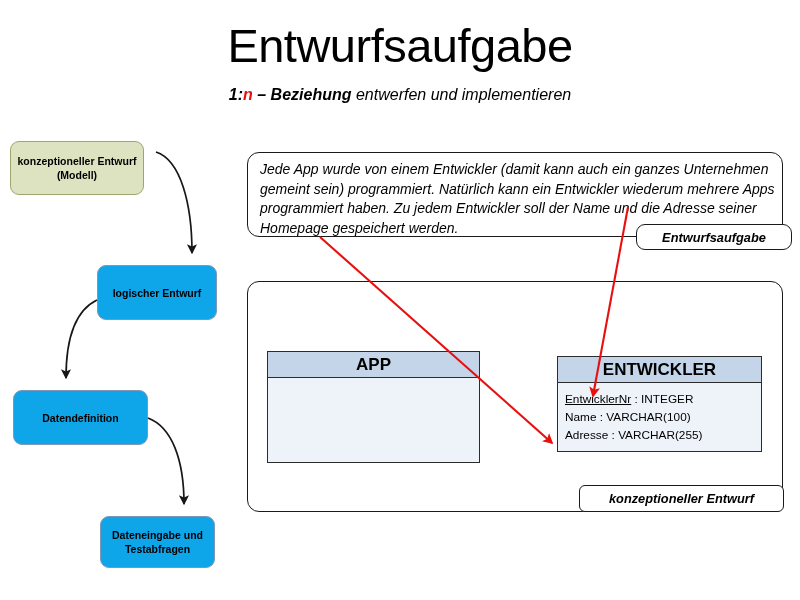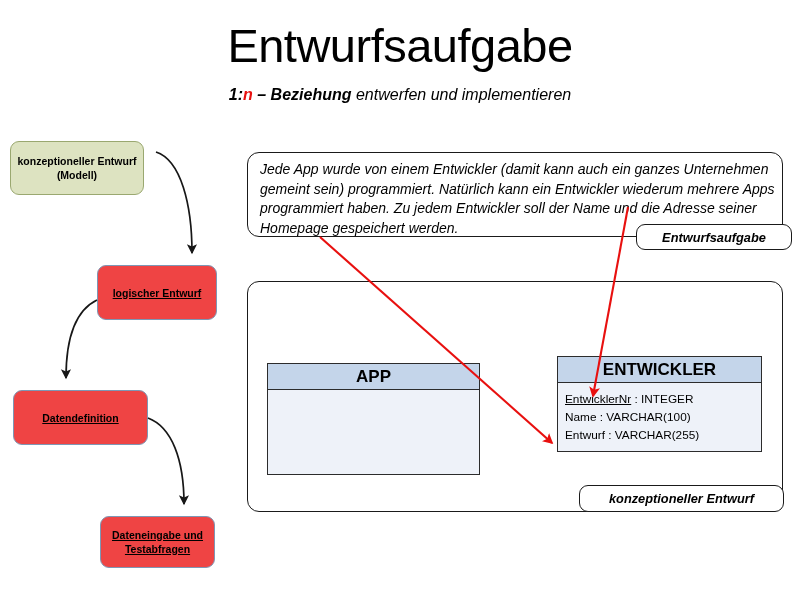--- a/index.html
+++ b/index.html
@@ -55,21 +55,21 @@
     align-items: center;
     justify-content: center;
     text-align: center;
     font-size: 10.5px;
     font-weight: bold;
     line-height: 14px;
     color: #000000;
     padding: 2px 6px;
   }
   .flowbox.green { background: #dde3c1; border-color: #9aa870; }
-  .flowbox.blue  { background: #ef4444; border-color: #7e97b5; text-decoration: underline; }
+  .flowbox.blue  { background: #0ea5e9; border-color: #7e97b5; }
 
   #box-konzept       { left: 10px;  top: 141px; width: 134px; height: 54px; }
   #box-logisch       { left: 97px;  top: 265px; width: 120px; height: 55px; }
   #box-datendef      { left: 13px;  top: 390px; width: 135px; height: 55px; }
   #box-dateneingabe  { left: 100px; top: 516px; width: 115px; height: 52px; }
 
   
   .panel {
     position: absolute;
     box-sizing: border-box;
@@ -101,21 +101,21 @@
     display: flex;
     align-items: center;
     justify-content: center;
     font-size: 12.8px;
     font-weight: bold;
     font-style: italic;
     color: #000000;
     white-space: nowrap;
   }
   #tab-aufgabe { left: 636px; top: 224px; width: 156px; height: 26px; }
-  #tab-konzept { left: 579px; top: 485px; width: 205px; height: 27px; }
+  #tab-konzept { left: 579px; top: 485px; width: 205px; height: 27px; border-radius: 6px; }
   
   .tab-mask {
     position: absolute;
     background: #ffffff;
   }
   #mask-aufgabe { left: 640px; top: 222px; width: 140px; height: 5px; }
   #mask-konzept { left: 583px; top: 483px; width: 197px; height: 5px; }
 
   
   .ertable {
@@ -141,21 +141,21 @@
   .ertable .attr {
     font-size: 11.8px;
     line-height: 18px;
     color: #000000;
     white-space: nowrap;
   }
   .ertable .attr .pk {
     text-decoration: underline;
   }
 
-  #table-app        { left: 267px; top: 351px; width: 213px; height: 112px; margin-top: 12px; }
+  #table-app        { left: 267px; top: 351px; width: 213px; height: 112px; }
   #table-entwickler { left: 557px; top: 356px; width: 205px; height: 96px; }
 
   
   #arrows {
     position: absolute;
     left: 0;
     top: 0;
     width: 800px;
     height: 600px;
     pointer-events: none;
@@ -196,21 +196,21 @@
 
   <div class="ertable" id="table-app">
     <div class="thead">APP</div>
   </div>
 
   <div class="ertable" id="table-entwickler">
     <div class="thead">ENTWICKLER</div>
     <div class="tbody">
       <div class="attr"><span class="pk">EntwicklerNr</span> : <span>INTEGER</span></div>
       <div class="attr"><span>Name</span> : <span>VARCHAR(100)</span></div>
-      <div class="attr"><span>Entwurf</span> : <span>VARCHAR(255)</span></div>
+      <div class="attr"><span>Adresse</span> : <span>VARCHAR(255)</span></div>
     </div>
   </div>
 
   <div class="tab-mask" id="mask-konzept"></div>
   <div class="tab" id="tab-konzept">
     <span>konzeptioneller Entwurf</span>
   </div>
 
   <svg id="arrows" viewBox="0 0 800 600">
     <defs>

